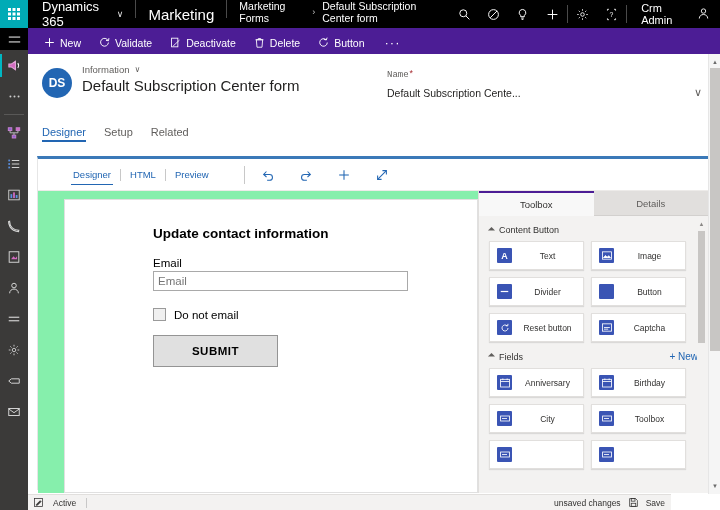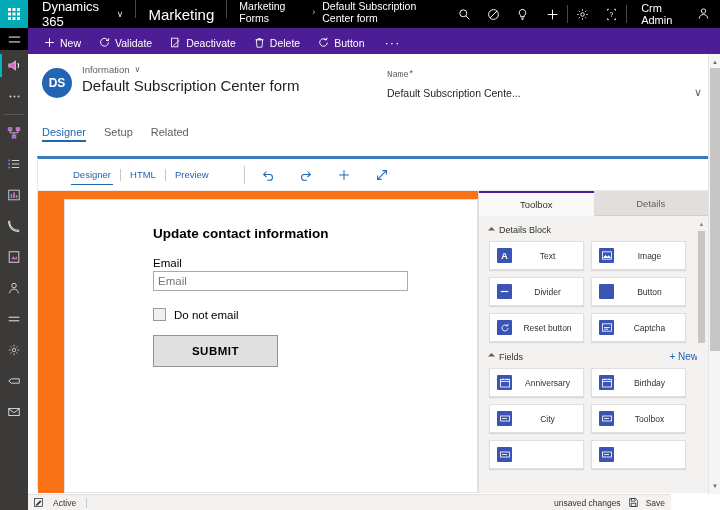--- a/index.html
+++ b/index.html
@@ -154,21 +154,21 @@
   .dz-gap { width: 22px; }
   .dz-bigsep { width: 1px; height: 18px; background: #c8c8c8; margin: 0 4px; }
   .dz-btn {
     width: 38px; height: 32px; display: flex; align-items: center;
     justify-content: center; color: #2266B3;
   }
   .dz-btn svg { display: block; }
 
   .dz-body { display: flex; height: 302px; }
   .canvas-area {
-    width: 440px; background: #f97316; padding: 8px 0 0 26px;
+    width: 440px; background: #86efac; padding: 8px 0 0 26px;
     position: relative;
   }
   .canvas-sheet {
     background: #ffffff; border: 1px solid #e0e0e0; height: 294px;
     padding: 26px 0 0 88px;
   }
   .form-title {
     font-size: 13.5px; font-weight: bold; color: #000000; margin-bottom: 16px;
     font-family: "Liberation Sans", sans-serif;
   }
@@ -578,21 +578,21 @@
           <div class="tb-tabs">
             <div class="tb-tab active">Toolbox</div>
             <div class="tb-tab">Details</div>
           </div>
 
           <div class="tb-scroll">
 
             <div class="tb-section">
               <div class="tb-sec-title">
                 <span class="tri"></span>
-                <span>Details Block</span>
+                <span>Content Button</span>
               </div>
             </div>
             <div class="tb-grid">
               <div class="tb-card">
                 <span class="tb-ico">A</span>
                 <span class="tb-card-label">Text</span>
               </div>
               <div class="tb-card">
                 <span class="tb-ico">
                   <svg width="10" height="9" viewBox="0 0 12 10" fill="none" stroke="#fff" stroke-width="1">

